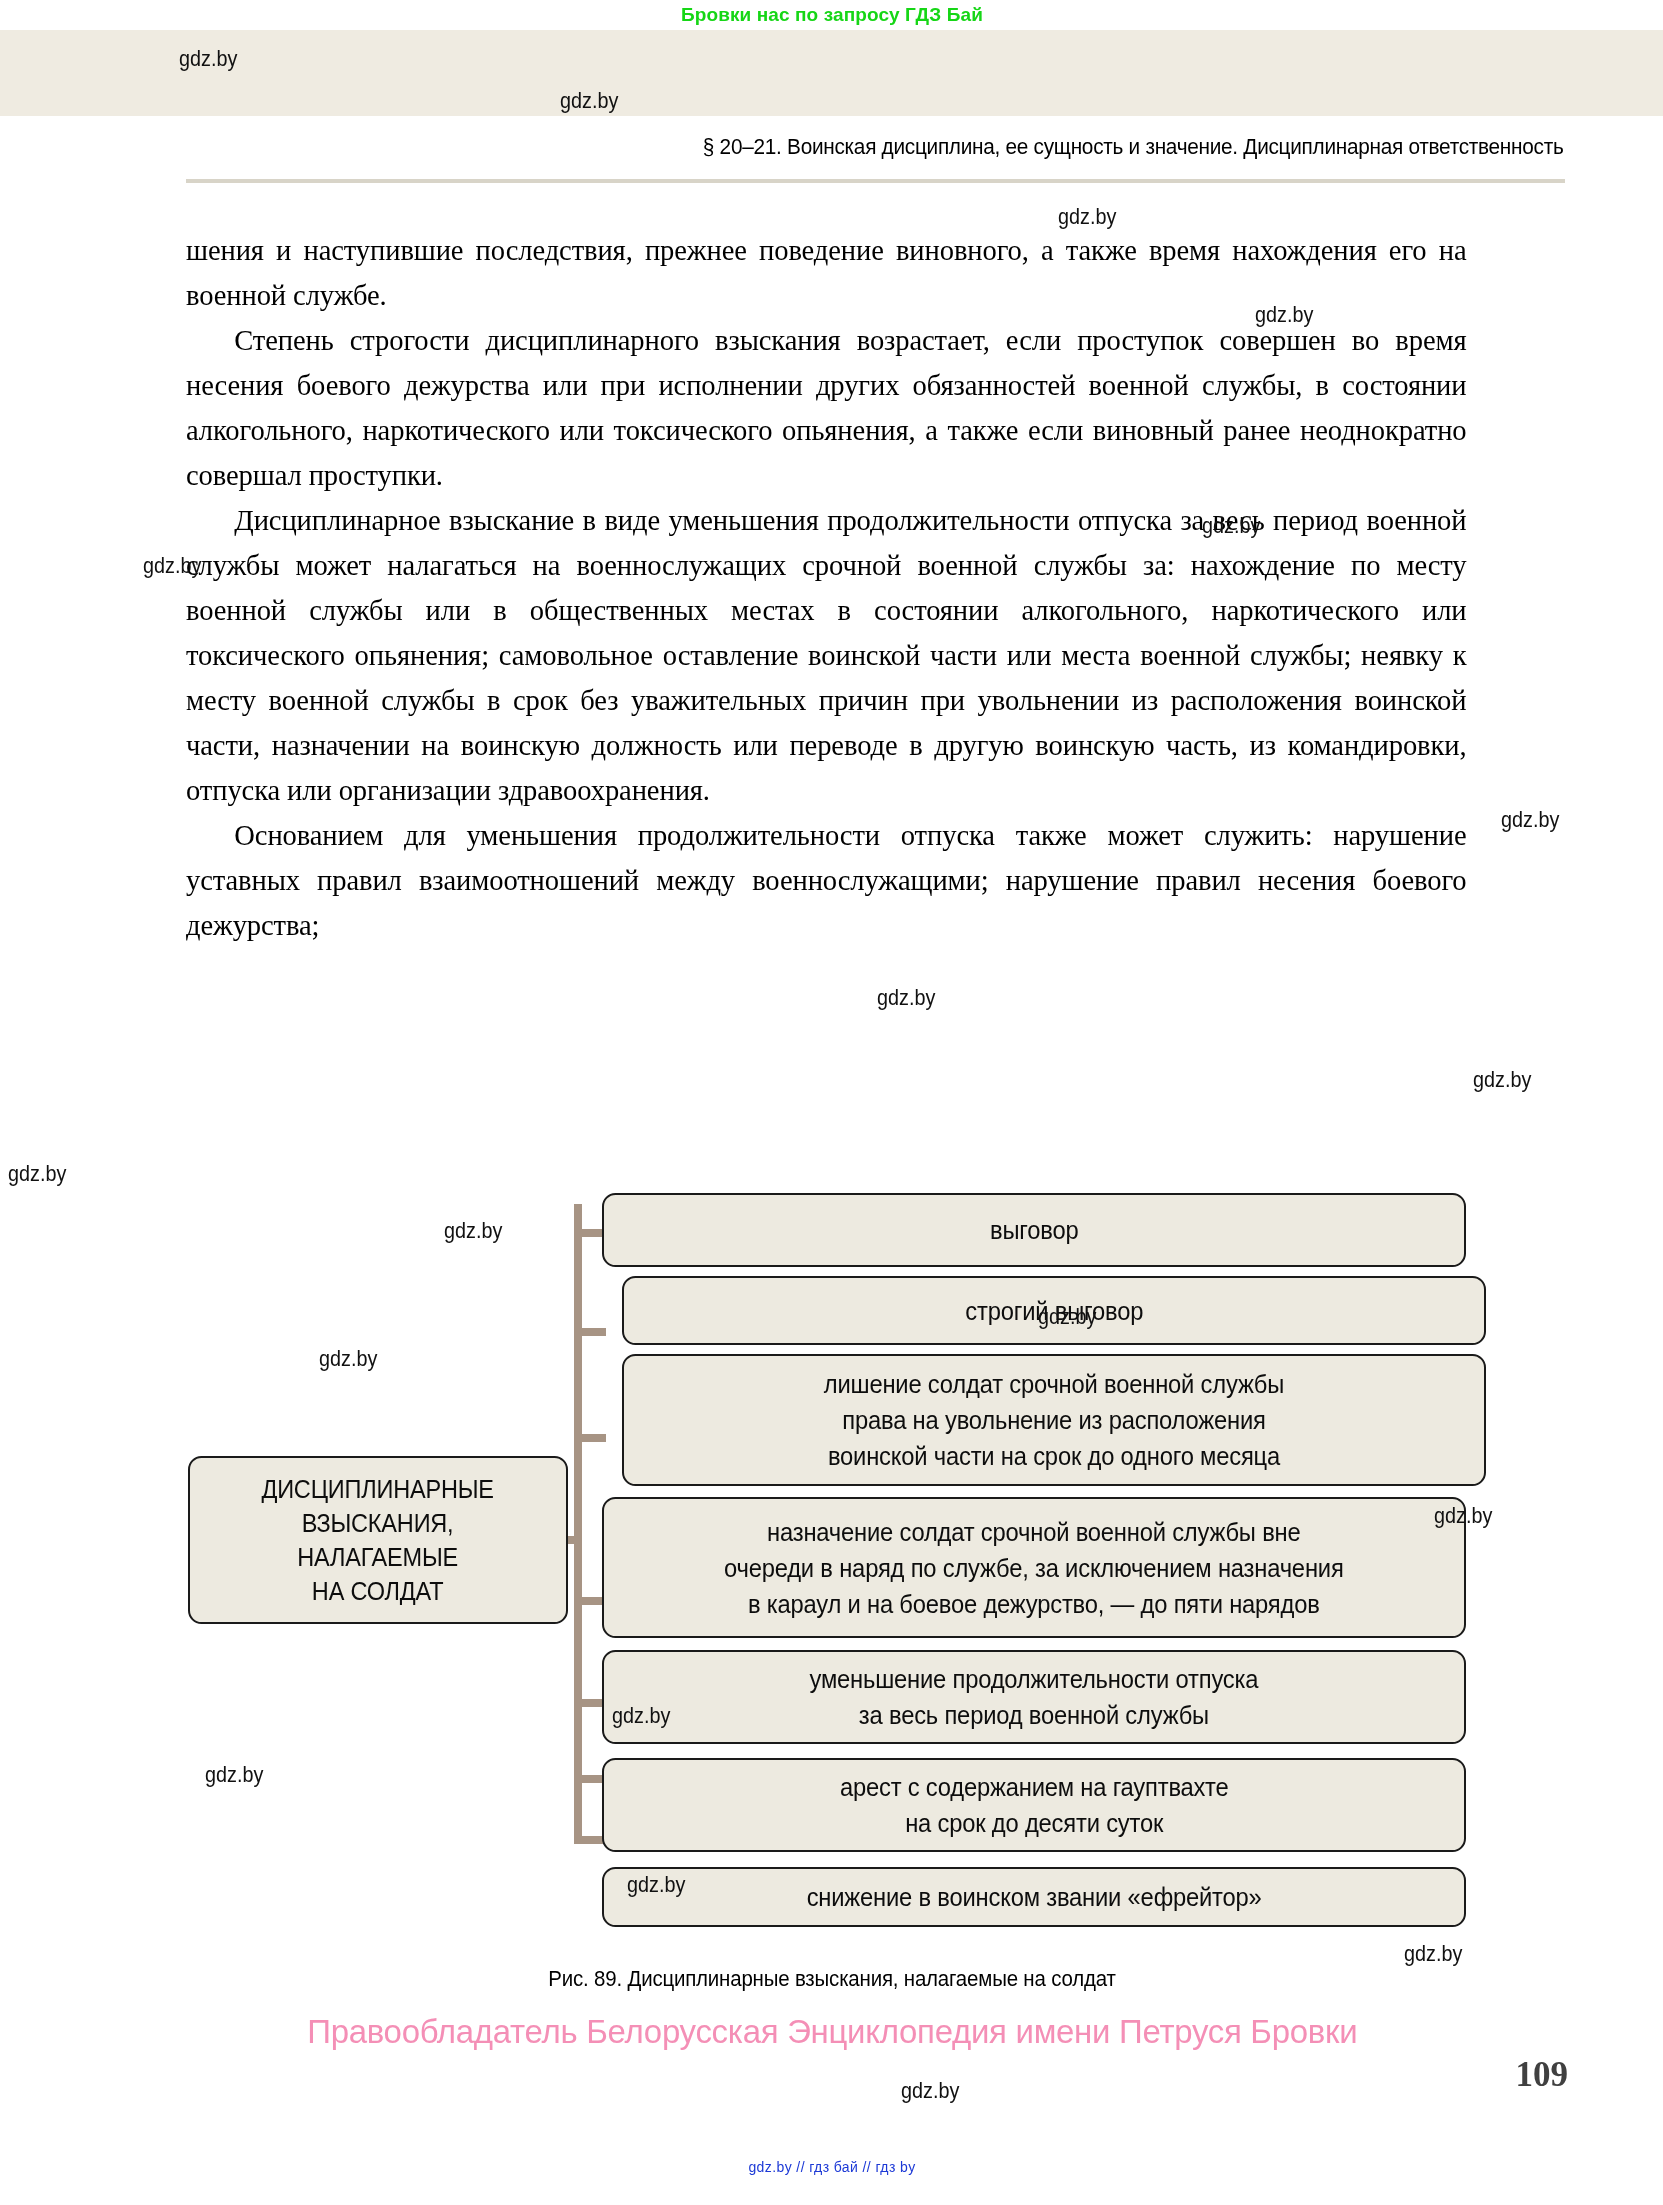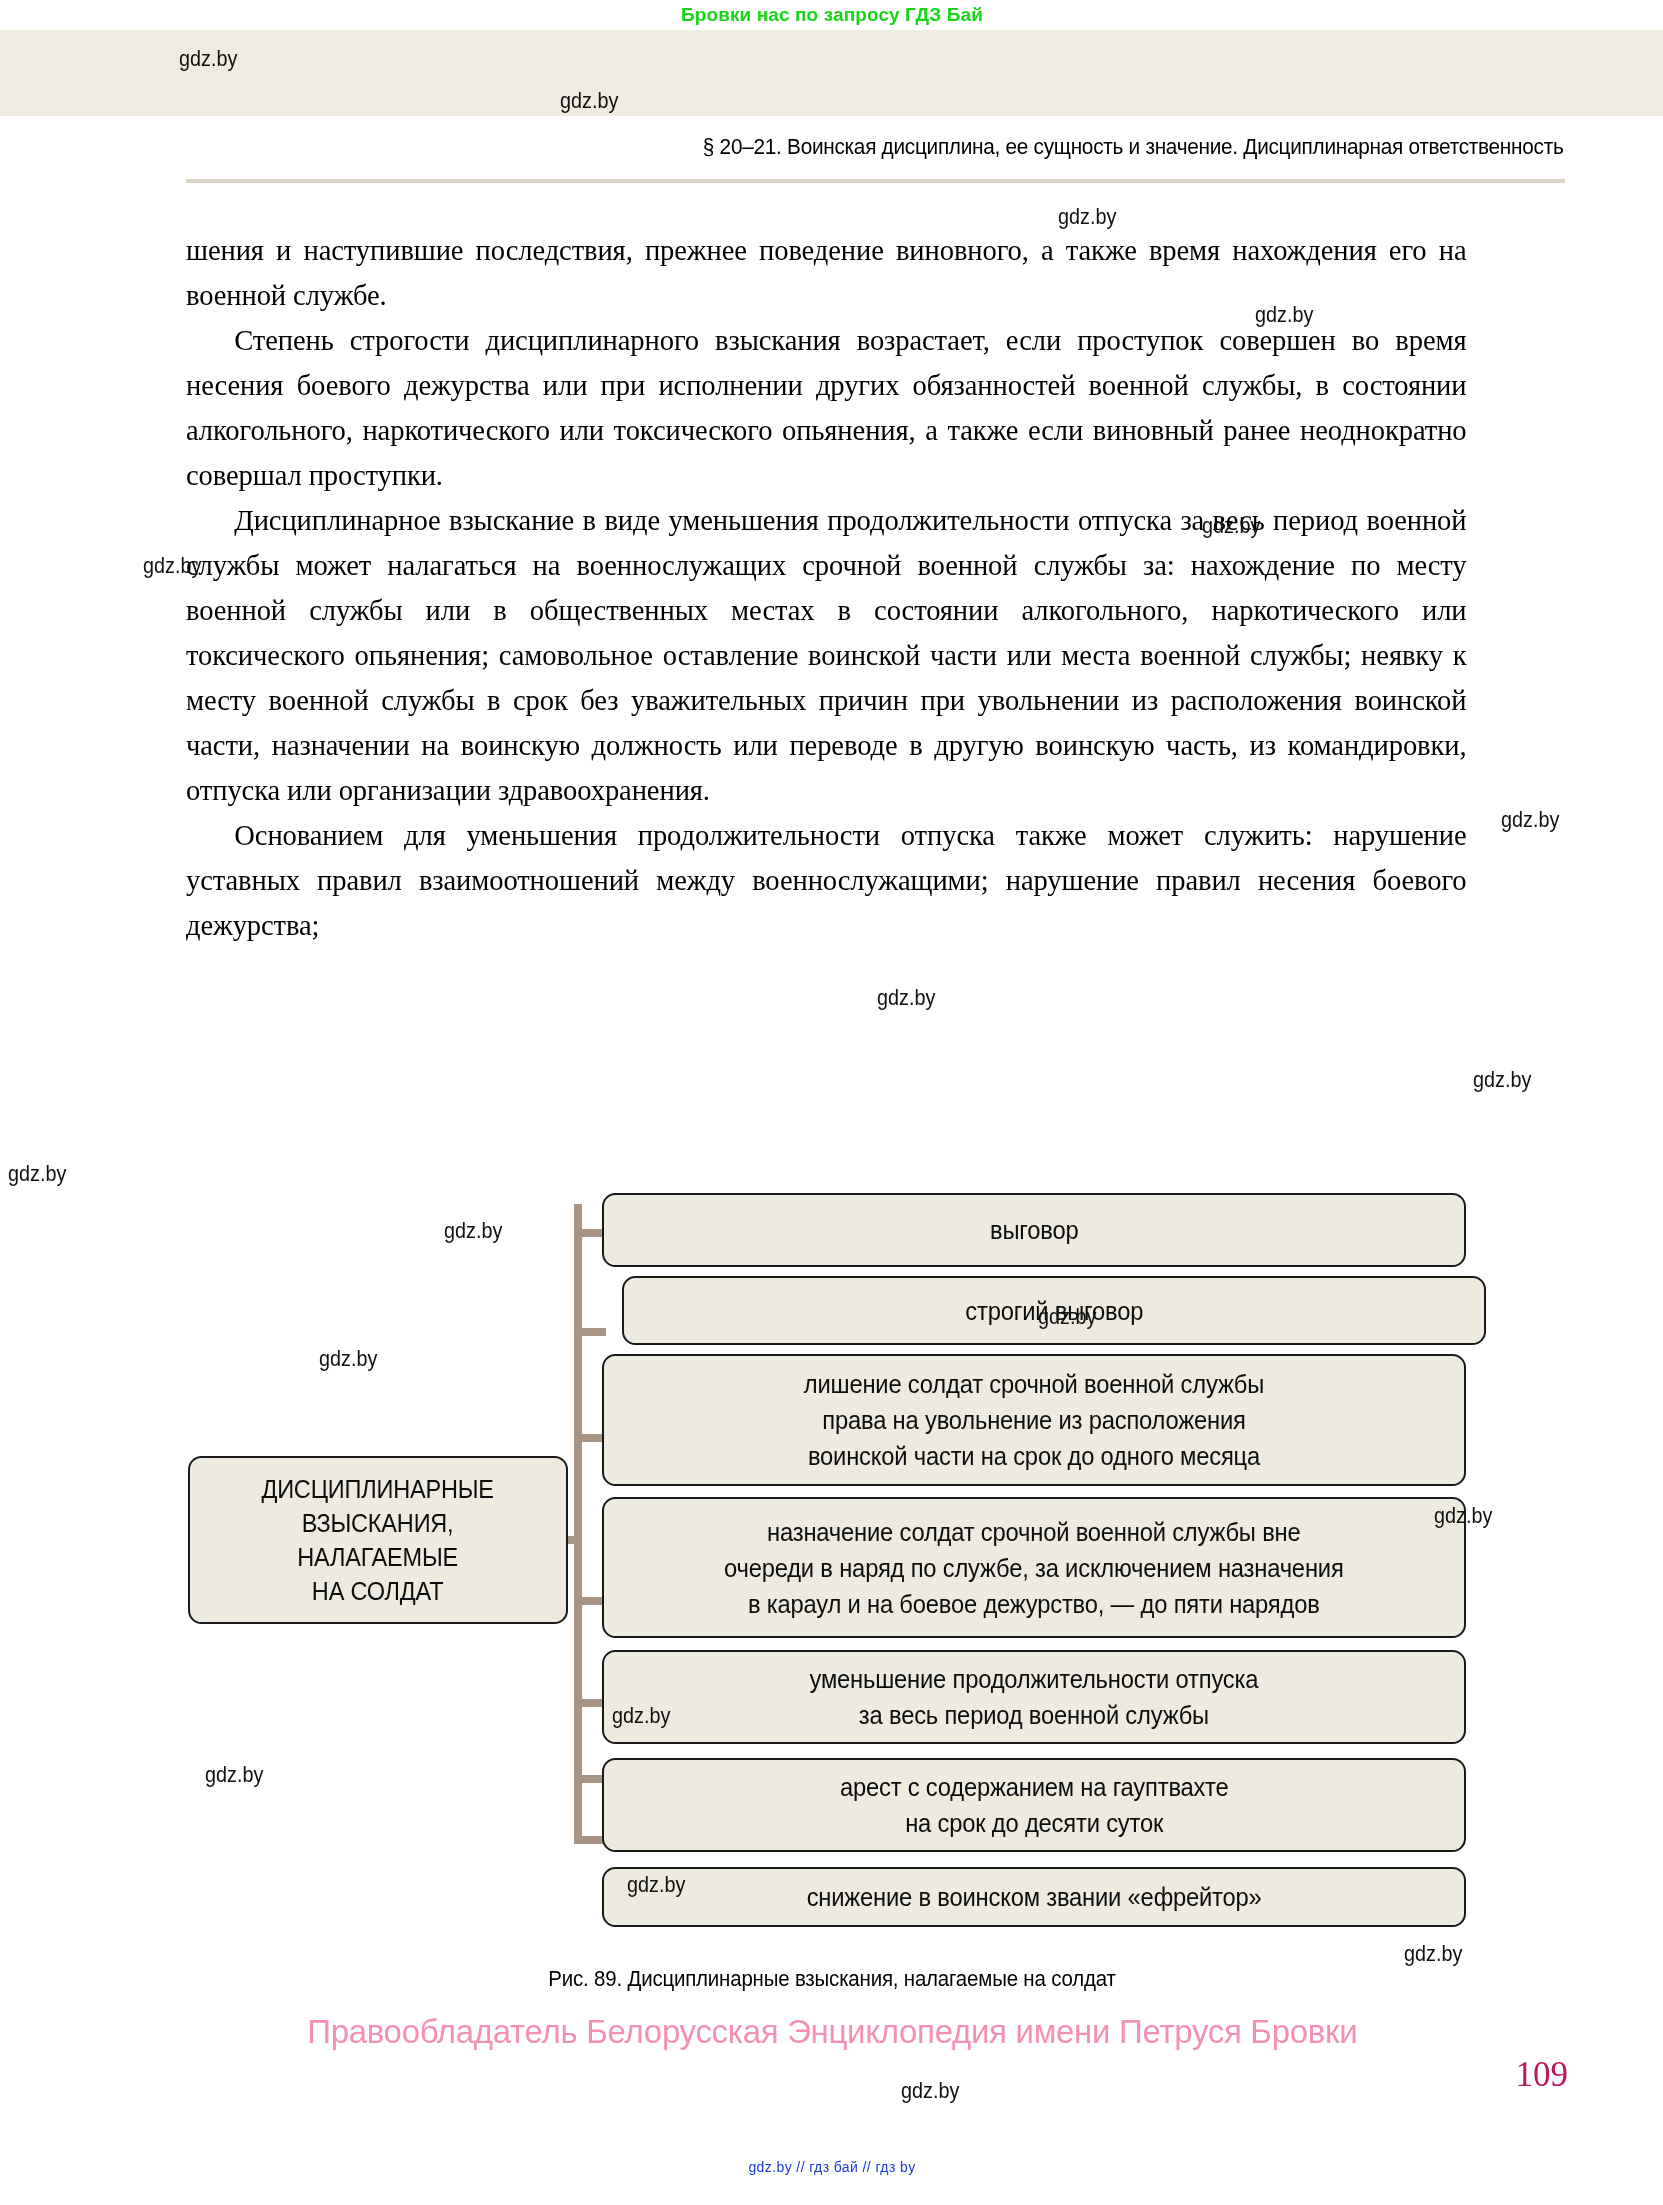--- a/index.html
+++ b/index.html
@@ -212,22 +212,22 @@
   
   #page-number {
     position: absolute;
     top: 2055px;
     right: 96px;
     z-index: 6;
   }
   #page-number .pn-text {
     font-family: "Liberation Serif", "DejaVu Serif", serif;
     font-size: 35px;
-    font-weight: 400;
-    color: #be185d;
+    font-weight: 700;
+    color: #404040;
   }
 
   
   #footer-links {
     position: absolute;
     top: 2159px;
     left: 0;
     width: 1664px;
     text-align: center;
     z-index: 6;
@@ -293,21 +293,21 @@
   <div class="stub" style="top:525px"></div>
   <div class="stub" style="top:601px"></div>
   <div class="stub" style="top:662px"></div>
 
   <div class="leaf" style="top:19px;  height:74px;">
     <span class="leaf-label">выговор</span>
   </div>
   <div class="leaf" style="top:102px; height:69px;margin-left:20px;">
     <span class="leaf-label">строгий выговор</span>
   </div>
-  <div class="leaf" style="top:180px; height:132px;">
+  <div class="leaf" style="top:180px; height:132px;margin-left:20px;">
     <span class="leaf-label">лишение солдат срочной военной службы
 права на увольнение из расположения
 воинской части на срок до одного месяца</span>
   </div>
   <div class="leaf" style="top:323px; height:141px;">
     <span class="leaf-label">назначение солдат срочной военной службы вне
 очереди в наряд по службе, за исключением назначения
 в караул и на боевое дежурство, — до пяти нарядов</span>
   </div>
   <div class="leaf" style="top:476px; height:94px;">

